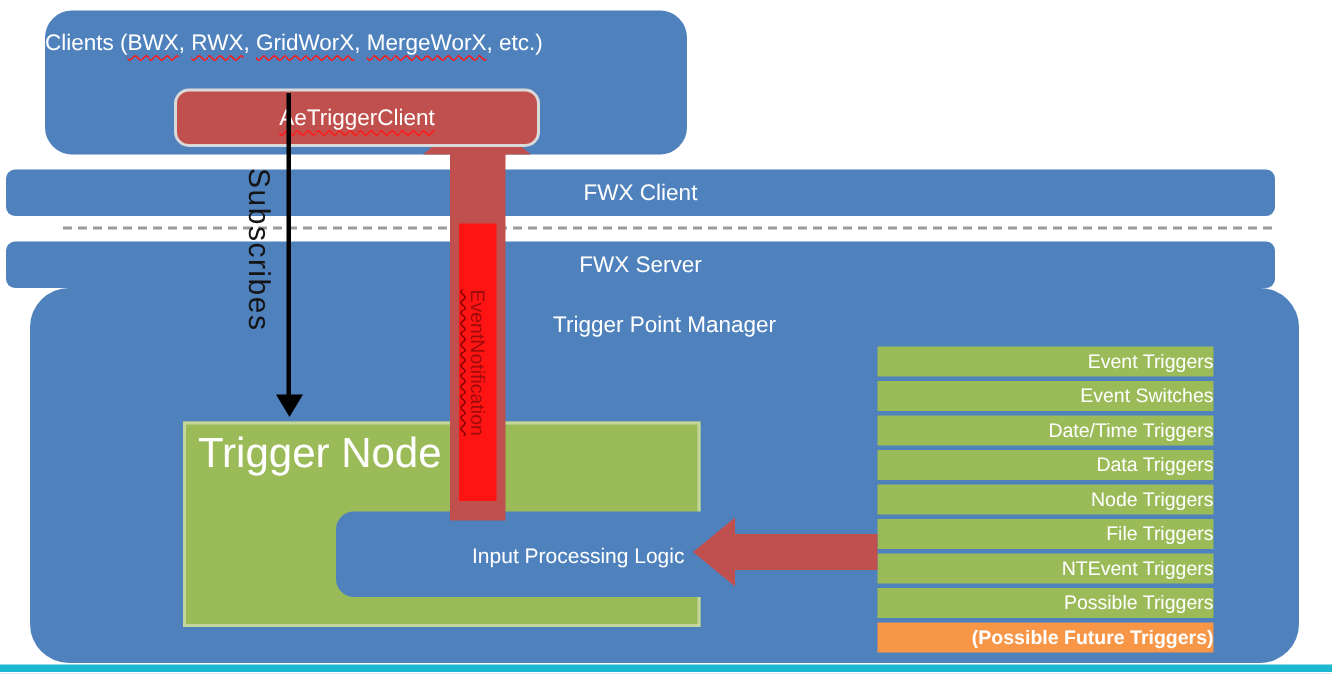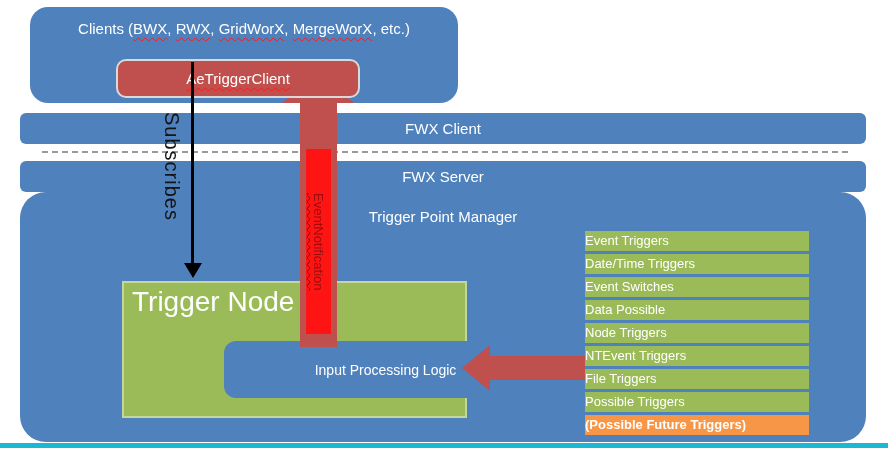--- a/index.html
+++ b/index.html
@@ -4,44 +4,44 @@
 <style>
   html,body{margin:0;padding:0;background:#fff;}
   #stage{
     position:relative;width:888px;height:449px;background:#fff;overflow:hidden;
     font-family:"Liberation Sans",sans-serif;color:#fff;
   }
   .abs{position:absolute;}
   .blue{background:var(--blue,#4f81bd);}
 
   .clients-box{left:30px;top:7px;width:428px;height:96px;border-radius:18px;z-index:1;}
-  .clients-title{left:30px;top:20px;width:428px;text-align:center;font-size:15px;z-index:2;}
+  .clients-title{left:30px;top:20px;width:428px;font-size:15px;z-index:2;}
   .squiggle{text-decoration:underline wavy #ff1a1a;text-decoration-thickness:1px;text-underline-offset:3px;}
 
   .aetrigger{left:116px;top:59px;width:244px;height:39px;border-radius:10px;
     background:var(--red,#c0504d);border:2px solid #d9d9d9;box-sizing:border-box;
     display:flex;align-items:center;justify-content:center;font-size:15px;z-index:4;}
 
-  .hbar{left:20px;width:846px;height:31px;border-radius:6px;display:flex;align-items:center;justify-content:center;font-size:15px;z-index:1;}
+  .hbar{left:4px;width:846px;height:31px;border-radius:6px;display:flex;align-items:center;justify-content:center;font-size:15px;z-index:1;}
   .bar-client{top:113px;}
   .bar-server{top:161px;}
   .dashed-line{left:42px;top:151px;width:806px;height:0;border-top:2px dashed #9a9a9a;z-index:1;}
 
   .manager-box{left:20px;top:192px;width:846px;height:250px;border-radius:26px;z-index:1;}
   .manager-title{left:20px;top:208px;width:846px;text-align:center;font-size:15px;z-index:2;}
 
   .trigger-node{left:122px;top:281px;width:345px;height:137px;background:var(--green,#9bbb59);
     border:2px solid var(--green_border,#c3d69b);box-sizing:border-box;z-index:2;}
   .trigger-node-title{left:132px;top:286px;font-size:28px;z-index:2;}
 
   .input-processing{left:224px;top:341px;width:249px;height:57px;border-radius:12px;
     display:flex;align-items:center;justify-content:center;font-size:14px;z-index:3;padding-left:37px;}
 
   .trigger-list{left:585px;top:231px;width:224px;display:flex;flex-direction:column;gap:3px;z-index:2;}
-  .trigger-bar{height:20px;line-height:20px;text-align:left;font-size:13px;background:var(--green,#9bbb59);}
+  .trigger-bar{height:20px;line-height:20px;text-align:right;font-size:13px;background:var(--green,#9bbb59);}
   .trigger-bar.orange{background:var(--orange,#f79646);font-weight:bold;}
 
   
   .sub-line{left:191px;top:62px;width:3px;height:202px;background:#000;z-index:6;}
   .sub-head{left:184px;top:263px;width:0;height:0;border-left:9px solid transparent;
     border-right:9px solid transparent;border-top:15px solid #000;z-index:6;}
   .sub-label{left:160px;top:112px;writing-mode:vertical-rl;font-size:20px;color:#141414;z-index:6;letter-spacing:1px;}
 
   
   .en-head{left:282px;top:73px;width:0;height:0;border-left:36px solid transparent;
@@ -84,26 +84,26 @@
 
   <div class="abs trigger-node"></div>
   <div class="abs trigger-node-title">Trigger Node</div>
 
   <div class="abs blue input-processing">
     <span>Input Processing Logic</span>
   </div>
 
   <div class="abs trigger-list">
     <div class="trigger-bar">Event Triggers</div>
+    <div class="trigger-bar">Event Switches</div>
     <div class="trigger-bar">Date/Time Triggers</div>
-    <div class="trigger-bar">Event Switches</div>
-    <div class="trigger-bar">Data Possible</div>
+    <div class="trigger-bar">Data Triggers</div>
     <div class="trigger-bar">Node Triggers</div>
+    <div class="trigger-bar">File Triggers</div>
     <div class="trigger-bar">NTEvent Triggers</div>
-    <div class="trigger-bar">File Triggers</div>
     <div class="trigger-bar">Possible Triggers</div>
     <div class="trigger-bar orange">(Possible Future Triggers)</div>
   </div>
 
   <div class="abs en-head"></div>
   <div class="abs en-shaft"></div>
   <div class="abs en-strip">
     <span class="en-label">EventNotification</span>
   </div>
 

